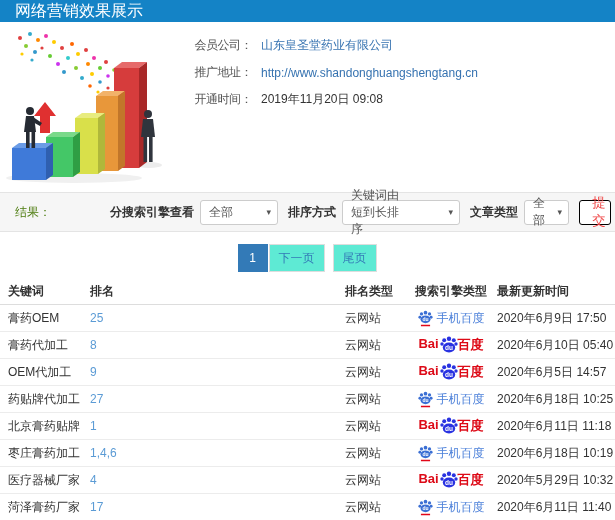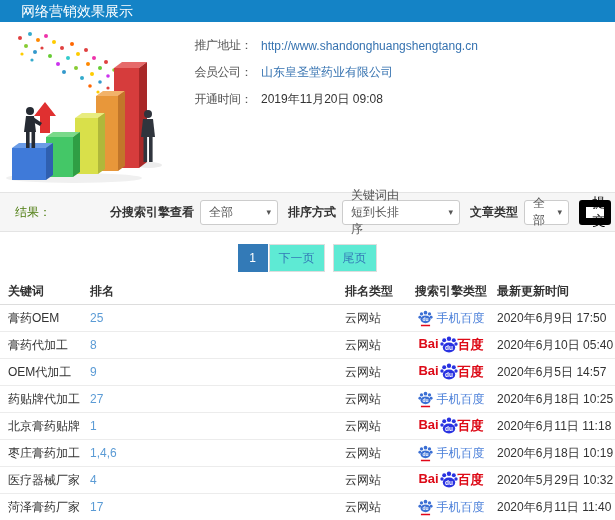--- a/index.html
+++ b/index.html
@@ -1,21 +1,21 @@
 <!DOCTYPE html>
 <html style="--accent: #1483c6; --link: #3572b0; --rank: #5b9bd5; --orange: #ff6633; --pag-blue: #337ab7; --baidu-red: #dd0a17; --baidu-blue: #2932e1; --mobile-blue: #4a7fd9;"><head>
 <meta charset="utf-8">
 <style>
   * { margin:0; padding:0; box-sizing:border-box; }
   html,body { width:615px; height:520px; background:#fff; }
   body { font-family:"Liberation Sans","DejaVu Sans",sans-serif; font-size:12px; color:#333; overflow:hidden; }
   .page { position:relative; width:615px; height:520px; }
 
   
-  .topbar { height:22px; background:var(--accent,#1483c6); color:#fff; line-height:22px; padding-left:21px; font-size:14px; }
+  .topbar { height:22px; background:var(--accent,#1483c6); color:#fff; line-height:22px; padding-left:15px; font-size:16px; }
 
   
   .info { display:flex; height:170px; }
   .art { width:170px; position:relative; flex:none; }
   .art svg { position:absolute; left:2px; top:8px; }
   .info-rows { flex:1; padding-top:10px; }
   .info-row { display:flex; align-items:center; height:27px; }
   .info-label { width:82px; text-align:right; color:#555; letter-spacing:-0.5px; flex:none; }
   .info-value { margin-left:9px; }
   .link { color:var(--link,#3572b0); text-decoration:none; cursor:pointer; }
@@ -25,22 +25,22 @@
   
   .filterbar { height:40px; background:#f6f6f6; border-top:1px solid #e4e4e4; border-bottom:1px solid #e4e4e4;
                display:flex; align-items:center; padding:0 4px 0 15px; }
   .result-label { font-weight:normal; color:#4d7c0f; }
   .filter-group { margin-left:auto; display:flex; align-items:center; }
   .f-label { font-weight:bold; color:#333; margin:0 6px 0 10px; }
   .select { background:#fff; border:1px solid #ccc; border-radius:3px; height:25px; display:inline-flex;
             align-items:center; padding:0 6px 0 8px; color:#555; cursor:pointer; }
   .select .caret { margin-left:auto; font-size:9px; color:#555; padding-left:6px; }
   .sel-engine { width:78px; } .sel-sort { width:118px;gap:36px; } .sel-article { width:45px; }
-  .submit-btn { margin-left:10px; height:25px; width:32px; background:#fff; border:7px solid #000000; border-radius:3px;
-                color:#000000; cursor:pointer; display:inline-flex; align-items:center; justify-content:center;padding-left:8px; }
+  .submit-btn { margin-left:10px; height:25px; width:32px; background:#fff; border:1px solid #000000; border-radius:3px;
+                color:#ef4444; cursor:pointer; display:inline-flex; align-items:center; justify-content:center;padding-left:8px; }
 
   
   .pager { margin-top:12px; display:flex; justify-content:center; }
   .pg { height:28px; min-width:30px; padding:0 9px; display:inline-flex; align-items:center; justify-content:center;
         border:1px solid #ddd; background:#5eead4; color:var(--pag-blue,#337ab7); cursor:pointer; margin-right:1px; }
   .pg.active { background:var(--pag-blue,#337ab7); border-color:var(--pag-blue,#337ab7); color:#fff; }
   .pg.last { margin-left:7px; }
 
   
   .tbl { margin-top:6px; }
@@ -150,26 +150,26 @@
         <g fill="#30353d">
           <circle cx="146" cy="84" r="4"></circle>
           <polygon points="141,89 151,89 153,107 139,107"></polygon>
           <rect x="141.5" y="107" width="3.6" height="25"></rect>
           <rect x="147" y="107" width="3.6" height="25"></rect>
         </g>
       </svg>
     </div>
     <div class="info-rows">
       <div class="info-row">
+        <span class="info-label">会员公司：</span>
+        <a class="info-value link">山东皇圣堂药业有限公司</a>
+      </div>
+      <div class="info-row">
         <span class="info-label">推广地址：</span>
         <a class="info-value link">http://www.shandonghuangshengtang.cn</a>
-      </div>
-      <div class="info-row">
-        <span class="info-label">会员公司：</span>
-        <a class="info-value link">山东皇圣堂药业有限公司</a>
       </div>
       <div class="info-row">
         <span class="info-label">开通时间：</span>
         <span class="info-value">2019年11月20日 09:08</span>
       </div>
     </div>
   </div>
 
   <div class="filterbar">
     <span class="result-label">结果：</span>

